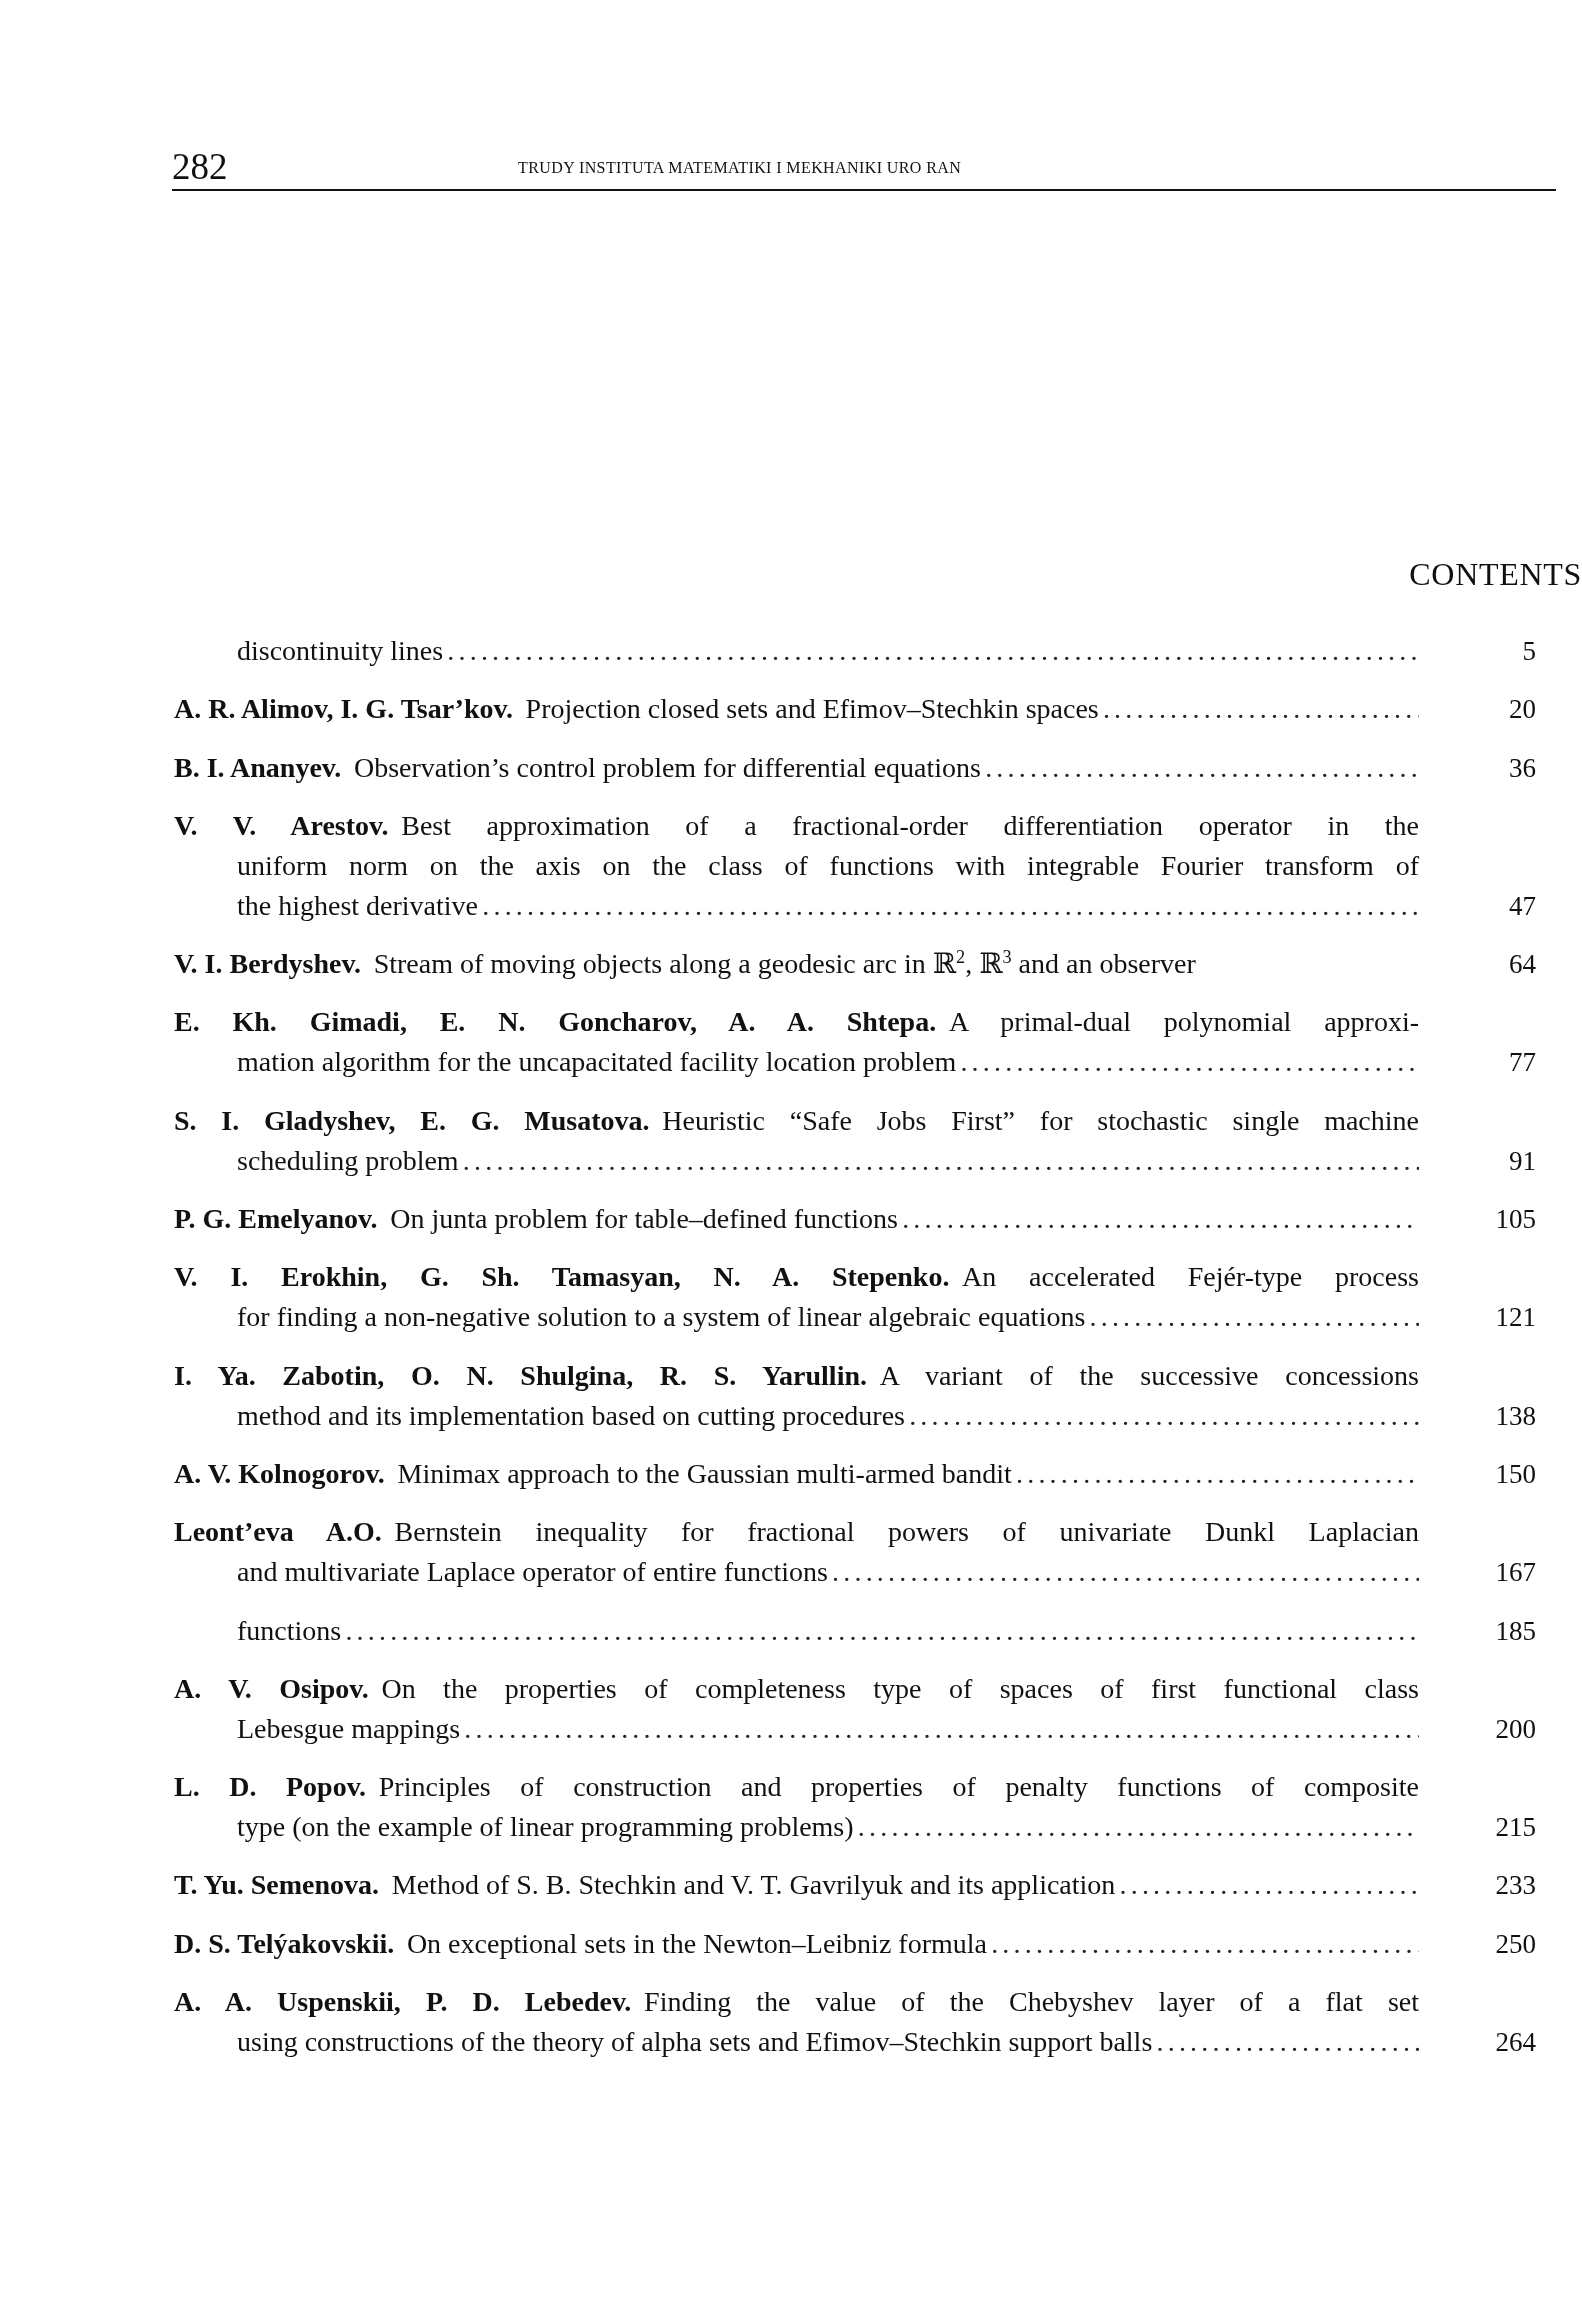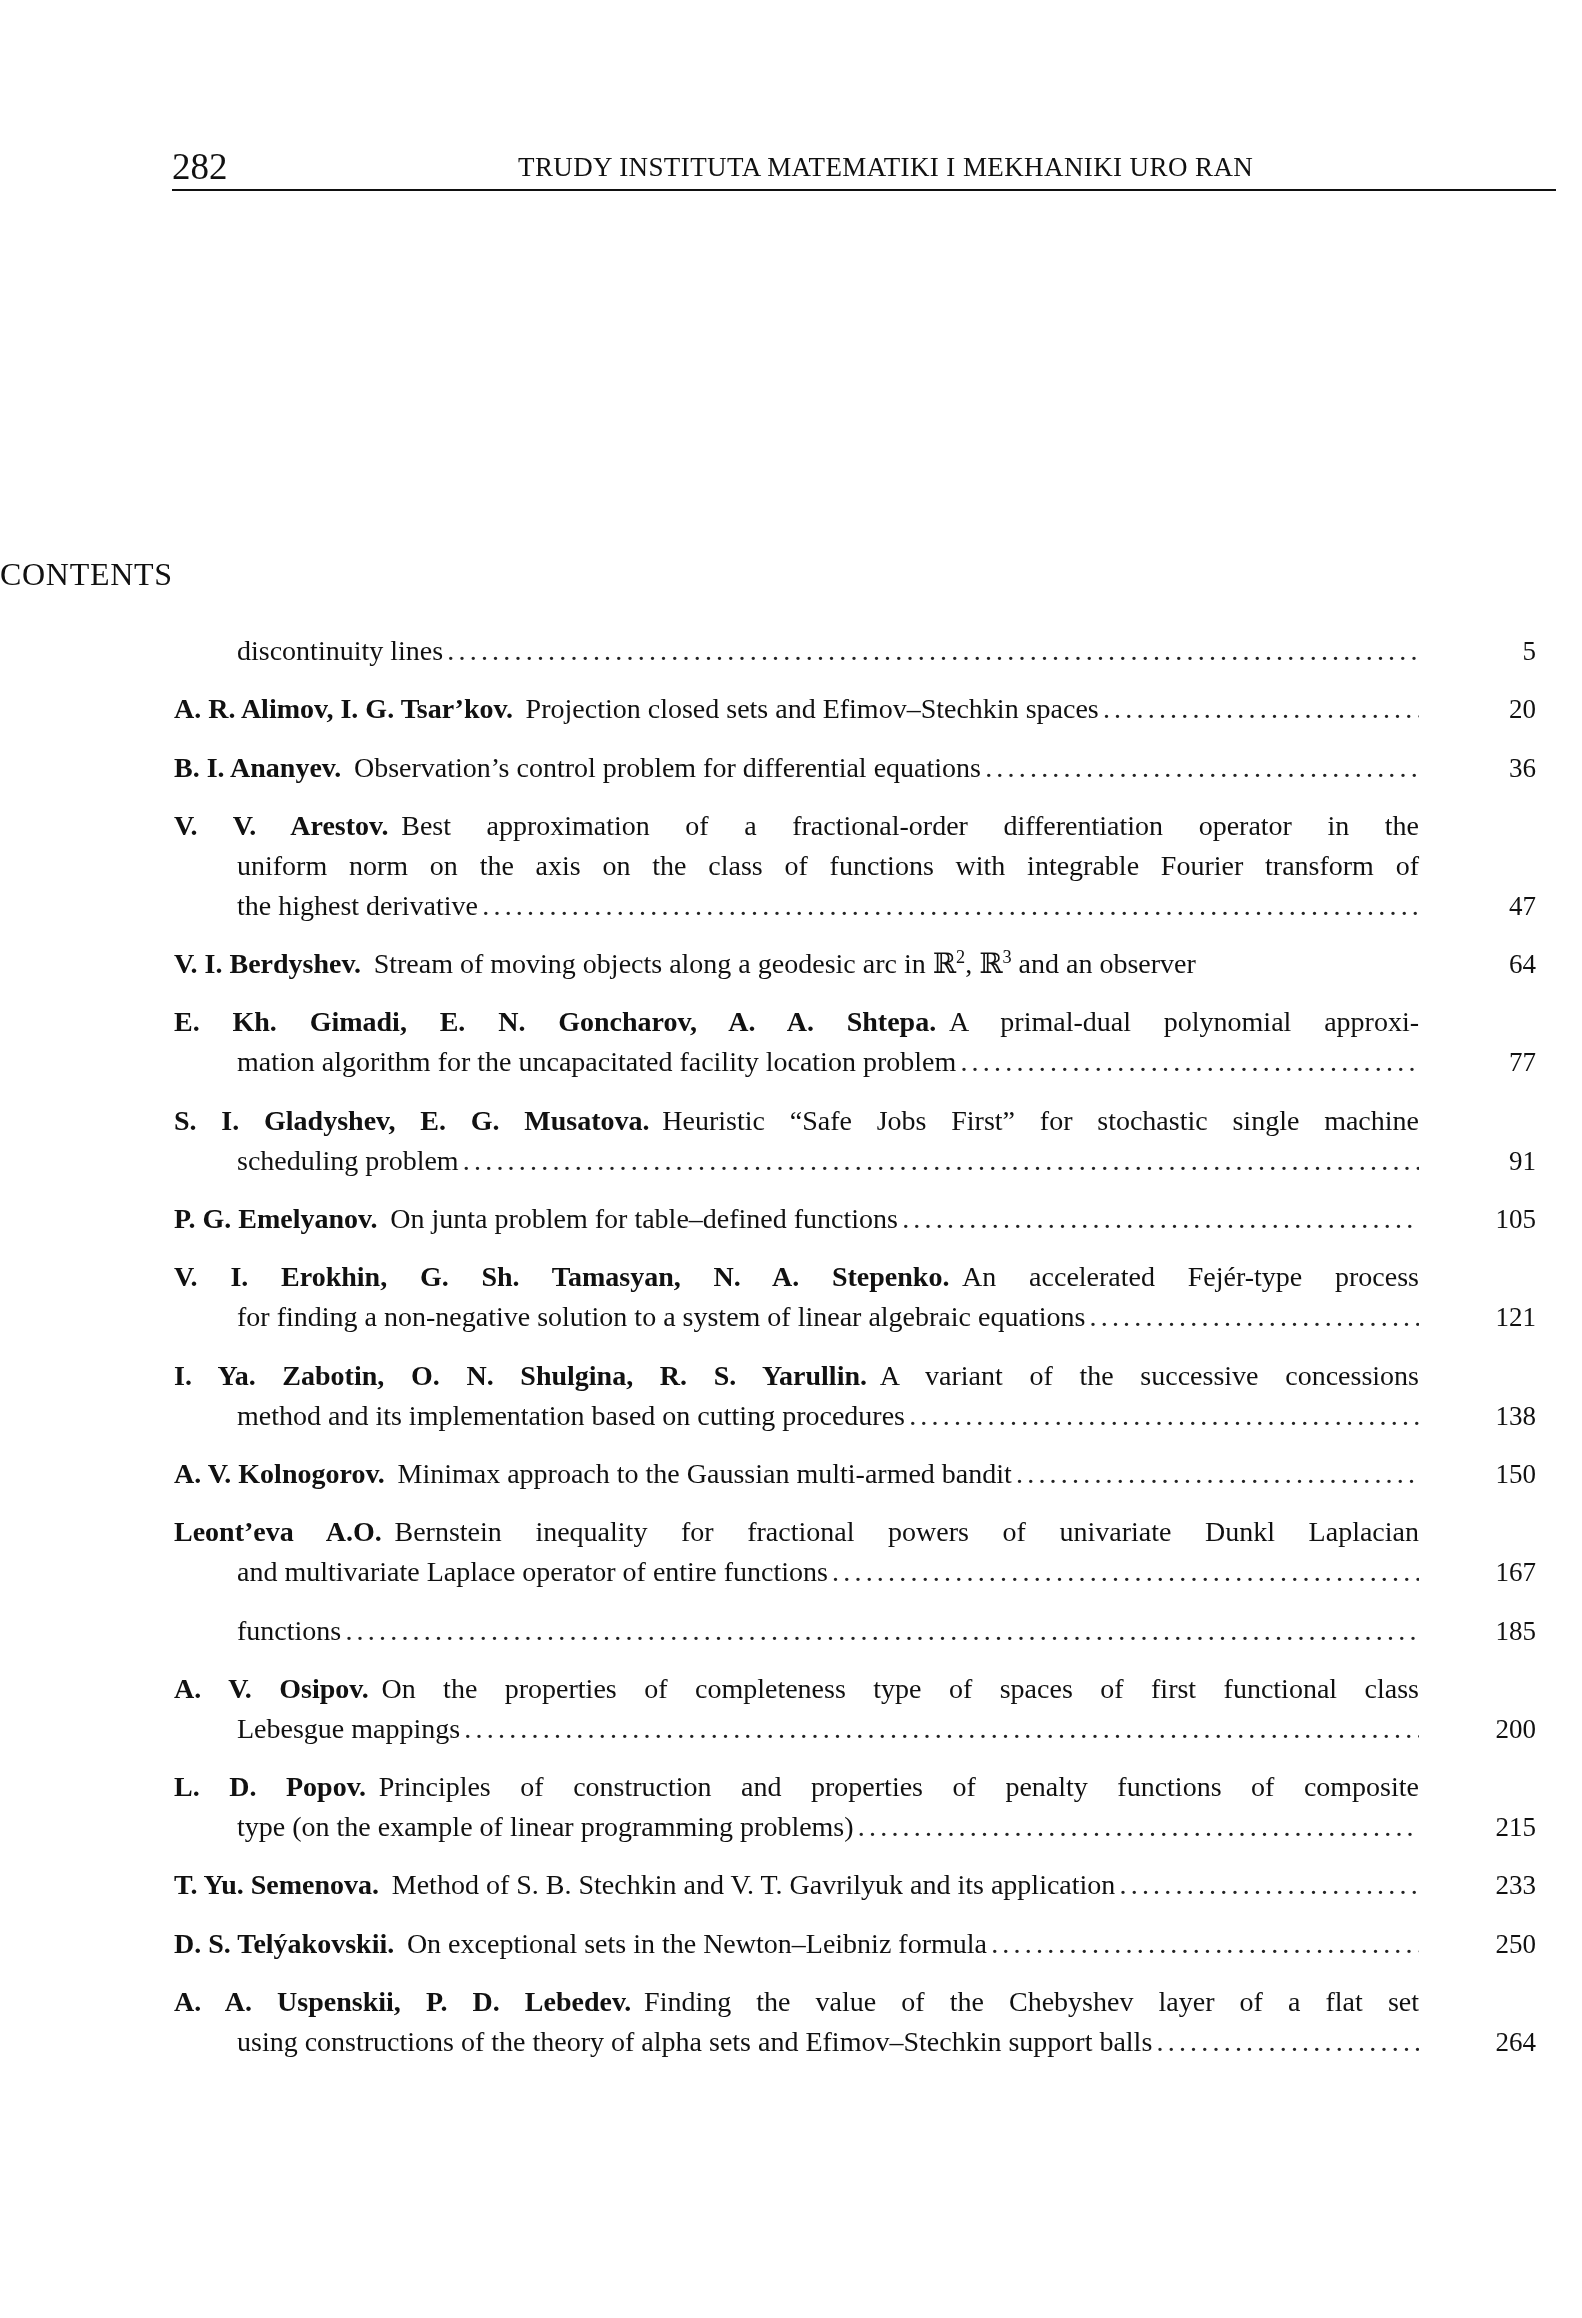--- a/index.html
+++ b/index.html
@@ -5,25 +5,25 @@
   html, body { margin: 0; padding: 0; background: #ffffff; }
   body {
     width: 1582px; height: 2319px; position: relative; overflow: hidden;
     font-family: "Liberation Serif", "DejaVu Serif", serif; color: #111;
   }
   .running-head {
     position: absolute; left: 172px; top: 149px; width: 1382px; height: 35px;
     font-size: 26px; line-height: 35px;
   }
   .running-head .page-no { position: absolute; left: 0; top: 0; font-size: 37px; }
-  .running-head .journal { position: absolute; left: 346px; top: 1.4px; font-size: 27px; letter-spacing: 0.4px; }
+  .running-head .journal { position: absolute; left: 346px; top: 1.4px; font-size: 16px; letter-spacing: 0.4px; }
   .head-rule { position: absolute; left: 172px; top: 189px; width: 1384px; height: 2.1px; background: #111; }
 
   .contents-title {
-    position: absolute; left: 0; width: 1582px; top: 556px; text-align: left;
+    position: absolute; left: 0; width: 1582px; top: 556px; text-align: right;
     font-size: 32px; letter-spacing: 0.7px;
   }
 
   .toc { position: absolute; left: 174px; top: 631px; width: 1362px; }
   .entry { position: relative; margin-bottom: 18.3px; font-size: 28px; line-height: 40px; }
   .entry .body { width: 1245px; text-align: justify; }
   .entry .line { display: block; }
   .entry .line.cont { padding-left: 63px; }
   .entry .authors { font-weight: bold; margin-right: 12.7px; }
   .entry .last { display: flex; align-items: center; }

